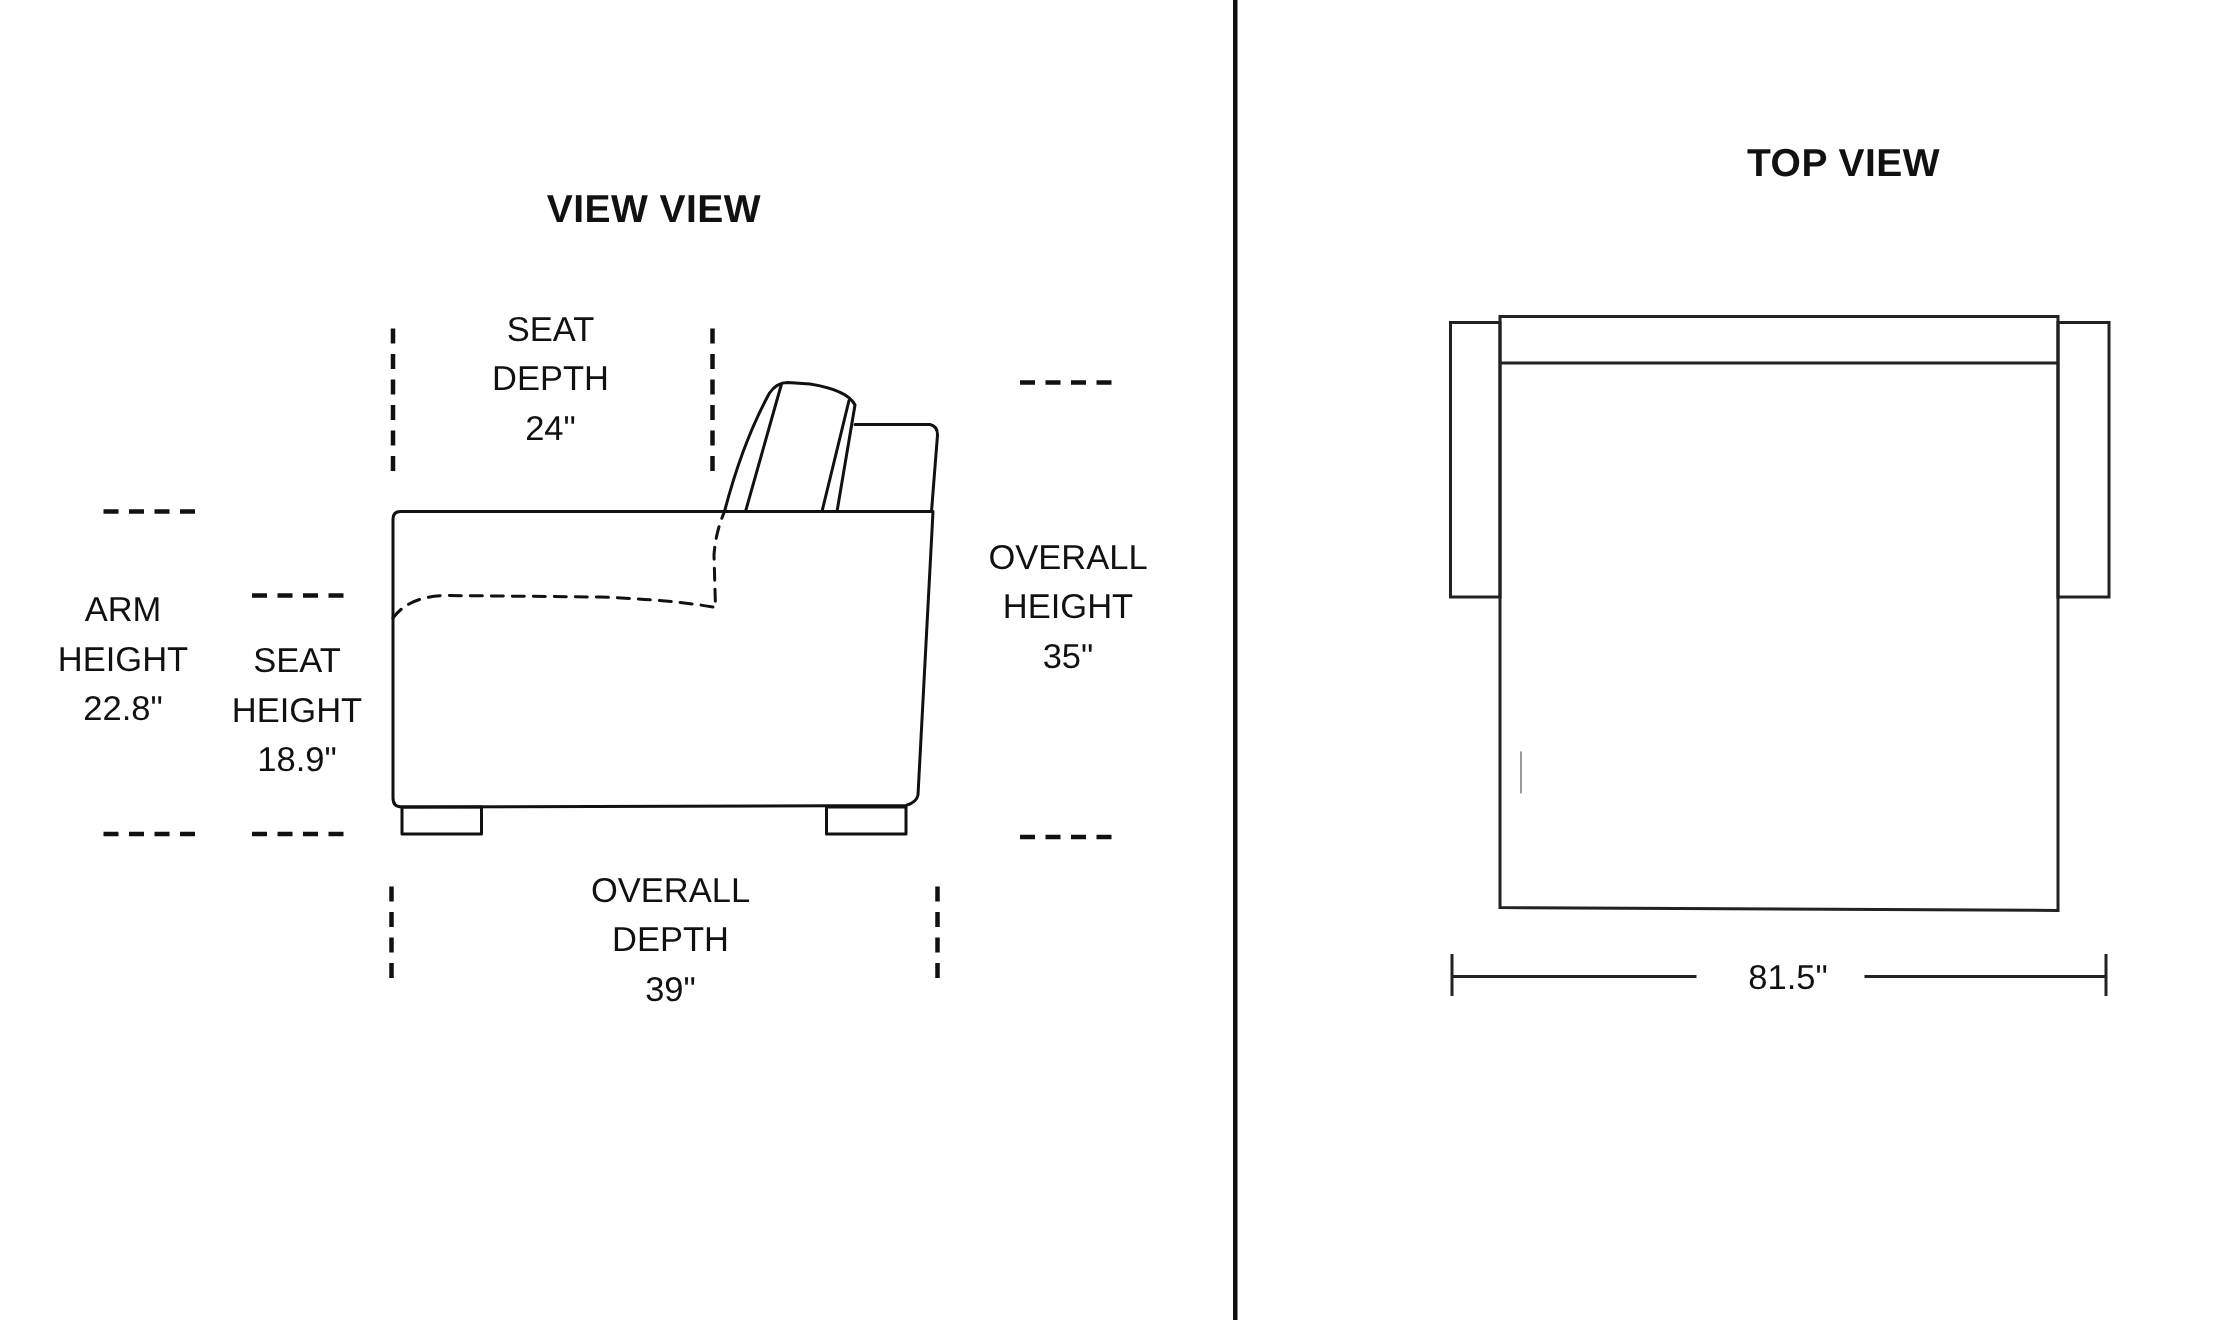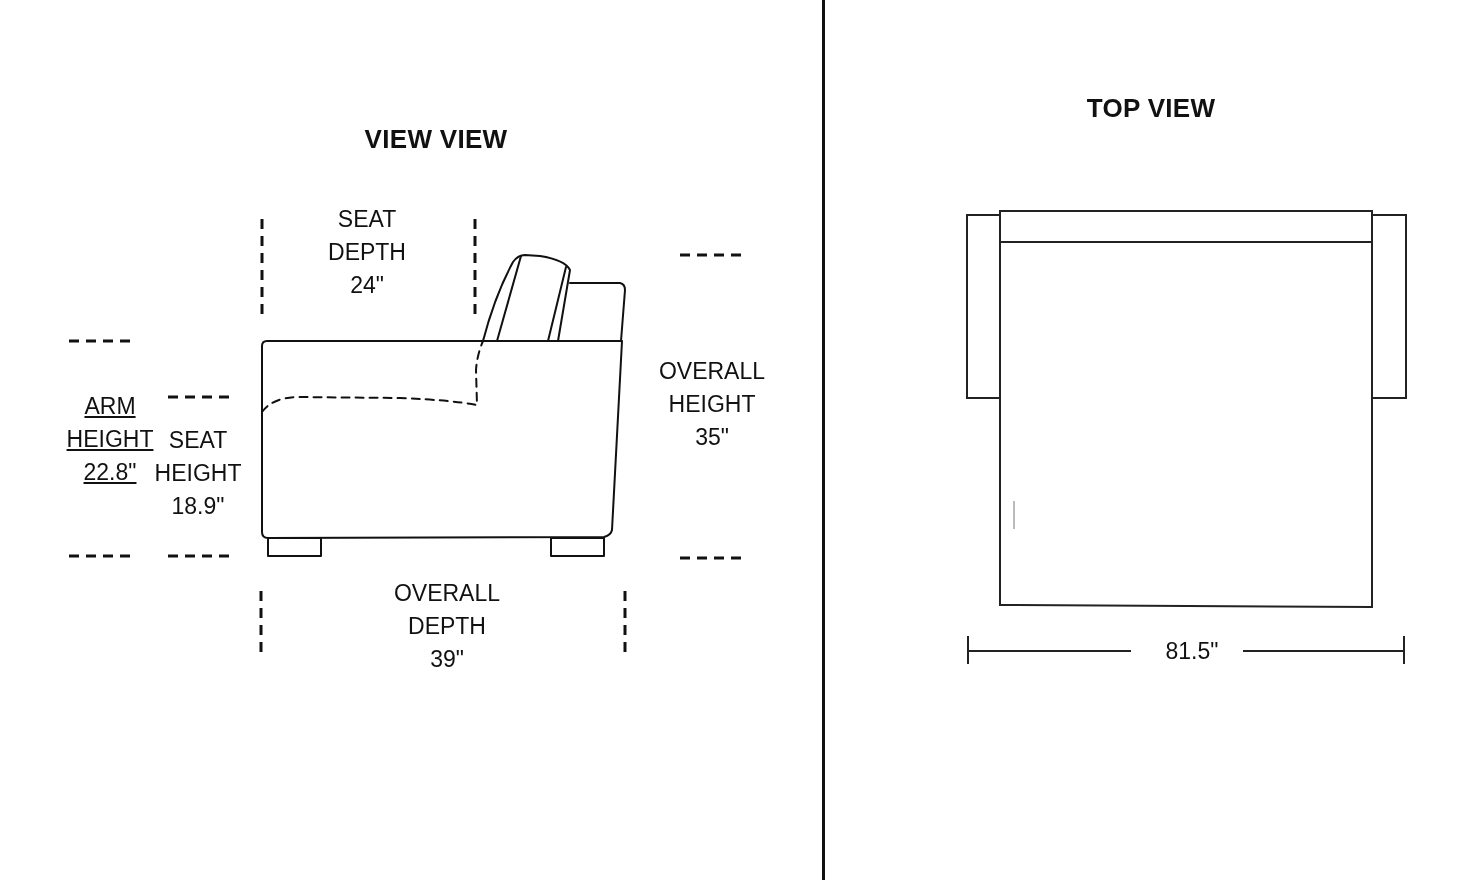--- a/index.html
+++ b/index.html
@@ -12,21 +12,21 @@
   .label span { display: block; text-align: center; }
   svg { position: absolute; left: 0; top: 0; }
   .divider { position: absolute; left: 822px; top: 0; width: 3px; height: 880px; background: #111111; }
 </style>
 </head>
 <body>
 
 <div class="divider"></div>
 
 <div class="title" style="left:336px; top:124px; width:200px;">VIEW VIEW</div>
-<div class="title" style="left:1051px; top:93px; width:200px;">TOP VIEW</div>
+<div class="title" style="left:1129px; top:93px; width:200px;">TOP VIEW</div>
 
 <svg width="820" height="880" viewBox="0 0 820 880">
   <g fill="none" stroke="#111111" stroke-width="2" stroke-linejoin="round" stroke-linecap="round">
 
     <path d="M262,346 Q262,341 267,341 L622,341 L612,530 Q611,535 604,537 L268,538 Q262,538 262,532 Z"></path>
 
     <rect x="268" y="538" width="53" height="18"></rect>
     <rect x="551" y="538" width="53" height="18"></rect>
 
     <path d="M483,341 Q495,295 513,262 Q518,255 525,255 L540,256 Q565,260 570,270 L558,341"></path>
@@ -54,21 +54,21 @@
     <line x1="680" y1="255" x2="741" y2="255"></line>
     <line x1="680" y1="558" x2="741" y2="558"></line>
   </g>
 </svg>
 
 <div class="label" style="left:317px; top:203px; width:100px;">
   <span>SEAT</span>
   <span>DEPTH</span>
   <span>24"</span>
 </div>
-<div class="label" style="left:60px; top:390px; width:100px;text-decoration:underline;">
+<div class="label" style="left:32px; top:390px; width:100px;">
   <span>ARM</span>
   <span>HEIGHT</span>
   <span>22.8"</span>
 </div>
 <div class="label" style="left:148px; top:424px; width:100px;">
   <span>SEAT</span>
   <span>HEIGHT</span>
   <span>18.9"</span>
 </div>
 <div class="label" style="left:652px; top:355px; width:120px;">

